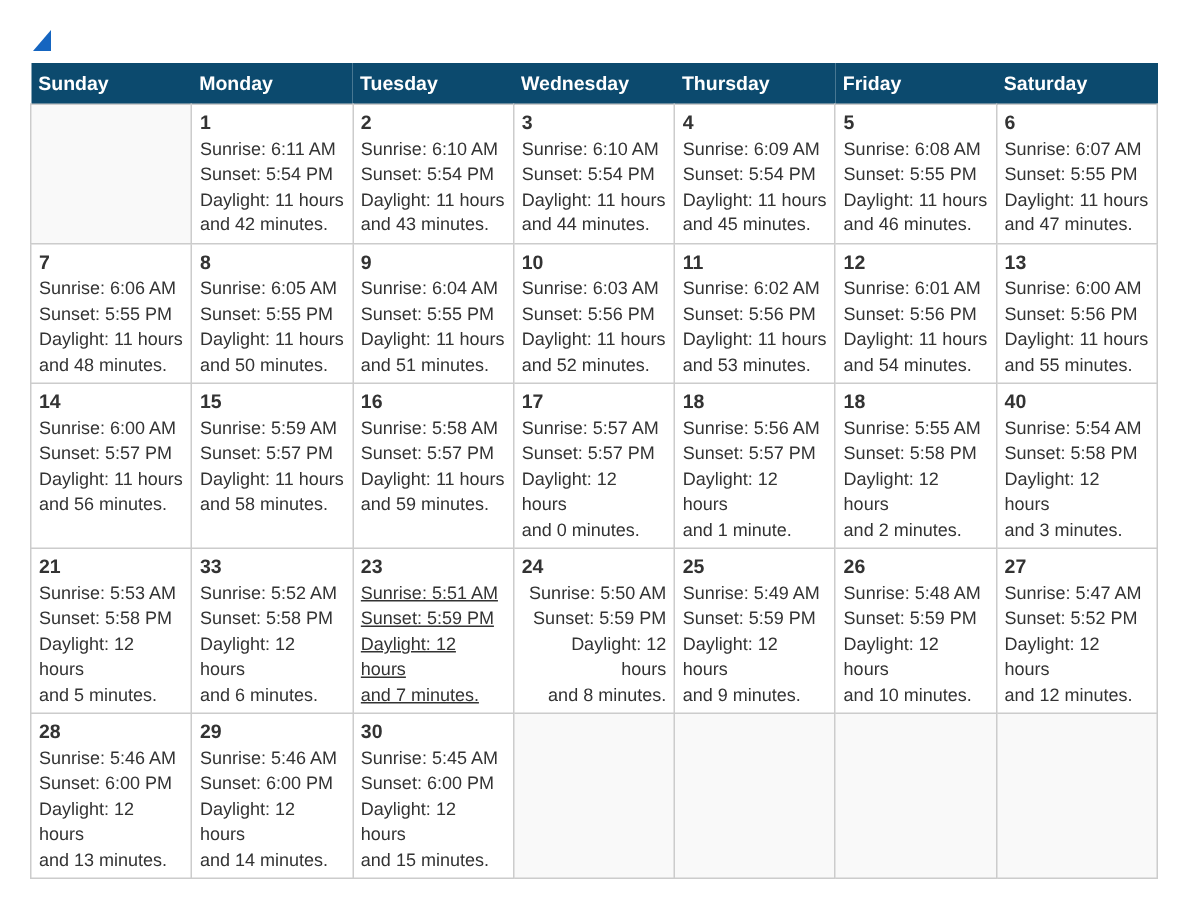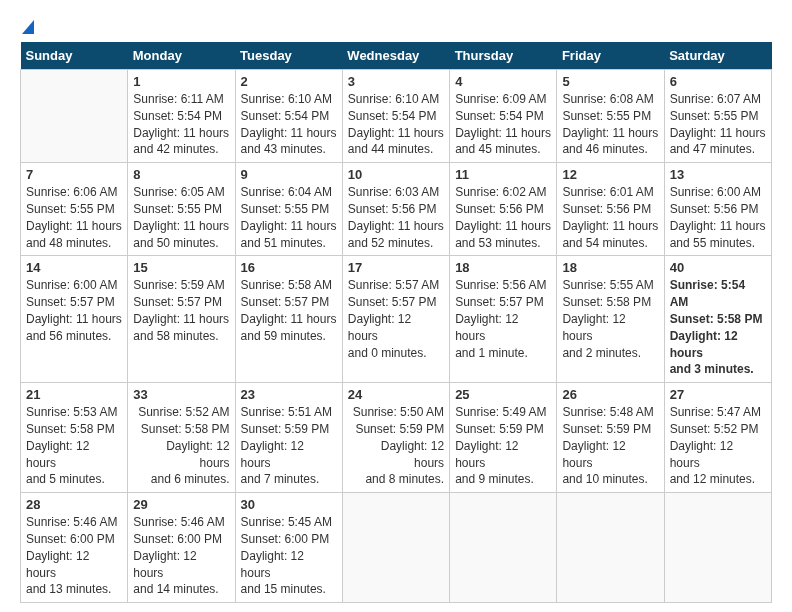--- a/index.html
+++ b/index.html
@@ -241,44 +241,44 @@
         </td>
         <td>
           <div class="day-number">18</div>
           <div class="day-info" style="white-space: pre-line;">Sunrise: 5:55 AM
 Sunset: 5:58 PM
 Daylight: 12 hours
 and 2 minutes.</div>
         </td>
         <td>
           <div class="day-number">40</div>
-          <div class="day-info" style="white-space: pre-line; font-weight: bold;">Sunrise: 5:54 AM
+          <div class="day-info" style="white-space: pre-line;">Sunrise: 5:54 AM
 Sunset: 5:58 PM
 Daylight: 12 hours
 and 3 minutes.</div>
         </td>
       </tr>
       <tr>
         <td>
           <div class="day-number">21</div>
           <div class="day-info" style="white-space: pre-line;">Sunrise: 5:53 AM
 Sunset: 5:58 PM
 Daylight: 12 hours
 and 5 minutes.</div>
         </td>
         <td>
           <div class="day-number">33</div>
-          <div class="day-info" style="white-space: pre-line; text-align: right;">Sunrise: 5:52 AM
+          <div class="day-info" style="white-space: pre-line;">Sunrise: 5:52 AM
 Sunset: 5:58 PM
 Daylight: 12 hours
 and 6 minutes.</div>
         </td>
         <td>
           <div class="day-number">23</div>
-          <div class="day-info" style="white-space: pre-line;">Sunrise: 5:51 AM
+          <div class="day-info" style="white-space: pre-line; text-decoration: underline;">Sunrise: 5:51 AM
 Sunset: 5:59 PM
 Daylight: 12 hours
 and 7 minutes.</div>
         </td>
         <td>
           <div class="day-number">24</div>
           <div class="day-info" style="white-space: pre-line; text-align: right;">Sunrise: 5:50 AM
 Sunset: 5:59 PM
 Daylight: 12 hours
 and 8 minutes.</div>

